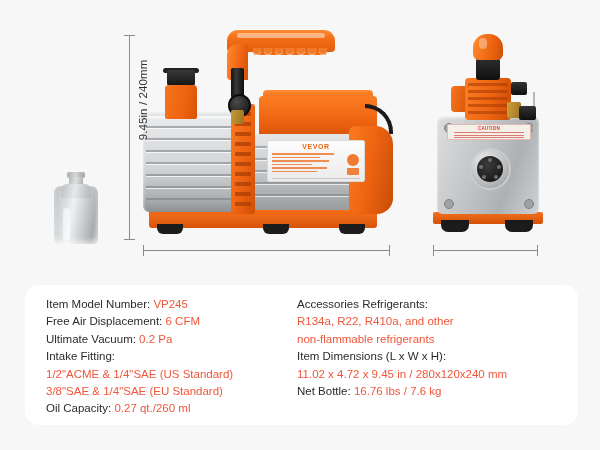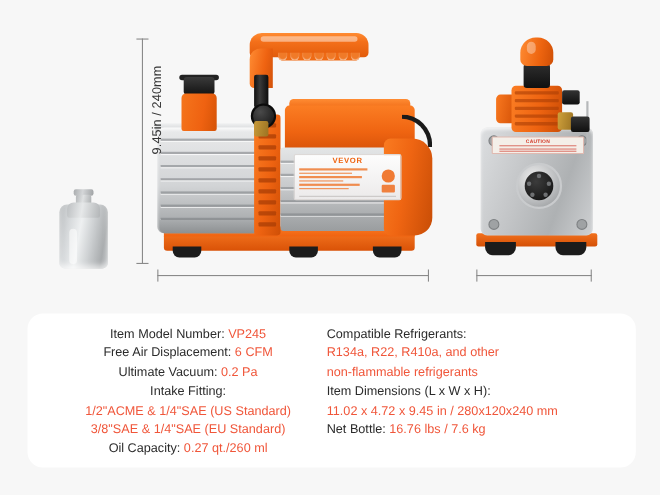--- a/index.html
+++ b/index.html
@@ -175,21 +175,21 @@
   .p2-valveB{position:absolute;left:86px;top:76px;width:17px;height:14px;background:linear-gradient(180deg,#333,#101010);border-radius:2px;}
   .p2-brass{position:absolute;left:74px;top:72px;width:14px;height:16px;background:linear-gradient(100deg,#cfa13c,#9c7322);border-radius:2px;}
   .p2-tube{position:absolute;left:100px;top:62px;width:1.5px;height:42px;background:#b6b8ba;}
 
   
   .card{
     position:absolute;left:25px;top:285px;width:553px;height:140px;
     background:#ffffff;border-radius:14px;
   }
   .col{position:absolute;top:11px;}
-  .col-left{left:21px;width:250px;text-align:center;}
+  .col-left{left:21px;width:250px;}
   .col-right{left:272px;width:268px;}
   .spec{font-size:11.5px;line-height:17.4px;color:#2b2b2b;white-space:nowrap;letter-spacing:0px;}
   .spec .v{color:#f0563a;}
   .spec.all-v{color:#f0563a;}
 </style>
 </head>
 <body>
 
 <div id="stage">
 
@@ -345,21 +345,21 @@
     <div class="col col-left">
         <div class="spec"><span>Item Model Number: </span><span class="v">VP245</span></div>
         <div class="spec"><span>Free Air Displacement: </span><span class="v">6 CFM</span></div>
         <div class="spec"><span>Ultimate Vacuum: </span><span class="v">0.2 Pa</span></div>
         <div class="spec"><span>Intake Fitting:</span></div>
         <div class="spec all-v"><span class="">1/2"ACME &amp; 1/4"SAE (US Standard)</span></div>
         <div class="spec all-v"><span class="">3/8"SAE &amp; 1/4"SAE (EU Standard)</span></div>
         <div class="spec"><span>Oil Capacity: </span><span class="v">0.27 qt./260 ml</span></div>
       </div>
     <div class="col col-right">
-        <div class="spec"><span>Compatible Refrigerants:</span></div>
+        <div class="spec"><span>Accessories Refrigerants:</span></div>
         <div class="spec all-v"><span class="">R134a, R22, R410a, and other</span></div>
         <div class="spec all-v"><span class="">non-flammable refrigerants</span></div>
         <div class="spec"><span>Item Dimensions (L x W x H):</span></div>
         <div class="spec all-v"><span class="">11.02 x 4.72 x 9.45 in / 280x120x240 mm</span></div>
         <div class="spec"><span>Net Bottle: </span><span class="v">16.76 lbs / 7.6 kg</span></div>
       </div>
   </div>
 
 </div>
 

